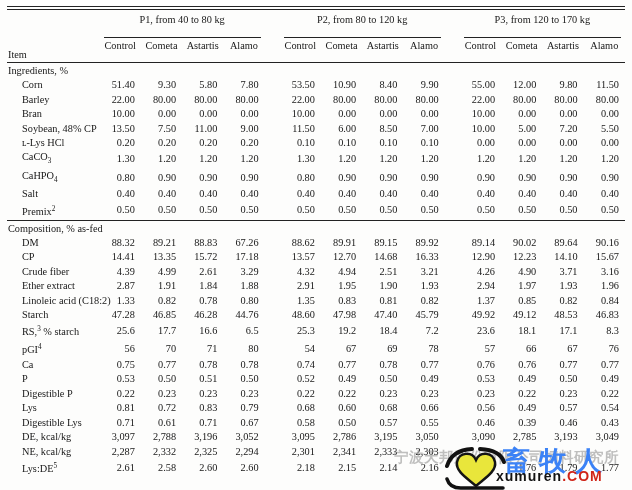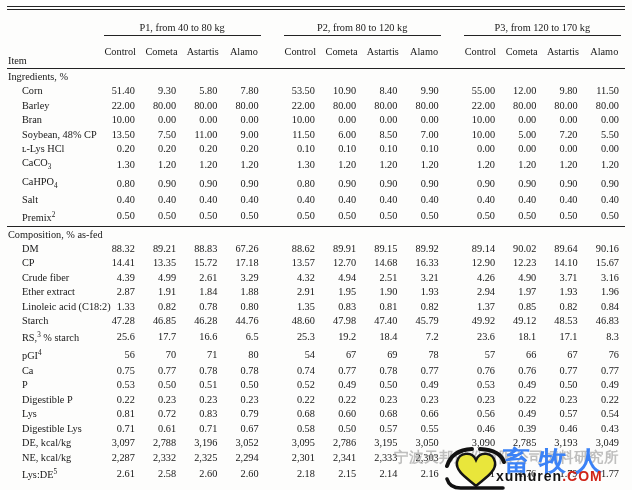--- a/index.html
+++ b/index.html
@@ -20,21 +20,21 @@
 
   .double-rule { height:4px; border-top:1.4px solid #232323; border-bottom:1.4px solid #232323; }
 
   table { width:100%; border-collapse:collapse; table-layout:fixed; font-size:10.3px; }
   col.c-label { width:92px; }
   col.c-val { width:41px; }
   col.c-gap { width:15px; }
 
   thead th { font-weight:normal; font-size:10.3px; }
   .th-group { height:18px; vertical-align:bottom; padding-top:2px; }
-  .group-label { border-bottom:1.2px solid #232323; margin:10px 4px; padding-bottom:2px; text-align:center; white-space:nowrap; }
+  .group-label { border-bottom:1.2px solid #232323; margin:2px 4px; padding-bottom:12px; text-align:center; white-space:nowrap; }
   .th-col { text-align:center; height:16px; vertical-align:middle; border-bottom:1.4px solid #232323; padding-bottom:11px; }
   .th-item { text-align:left; vertical-align:bottom; padding:0 0 2px 1px; border-bottom:1.4px solid #232323; }
   .th-gap { border-bottom:1.4px solid #232323; }
 
   tbody td { height:14.4px; line-height:14.4px; white-space:nowrap; vertical-align:middle; }
   td.section-header { padding-left:1px; padding-top:1px; }
   td.row-label { padding-left:15px;font-family:Liberation Serif, serif; }
   td.num { text-align:right; padding-right:6px; }
   tbody sub, tbody sup { font-size:7.2px; }
   tr.ruled td { border-top:1.2px solid #232323; }

